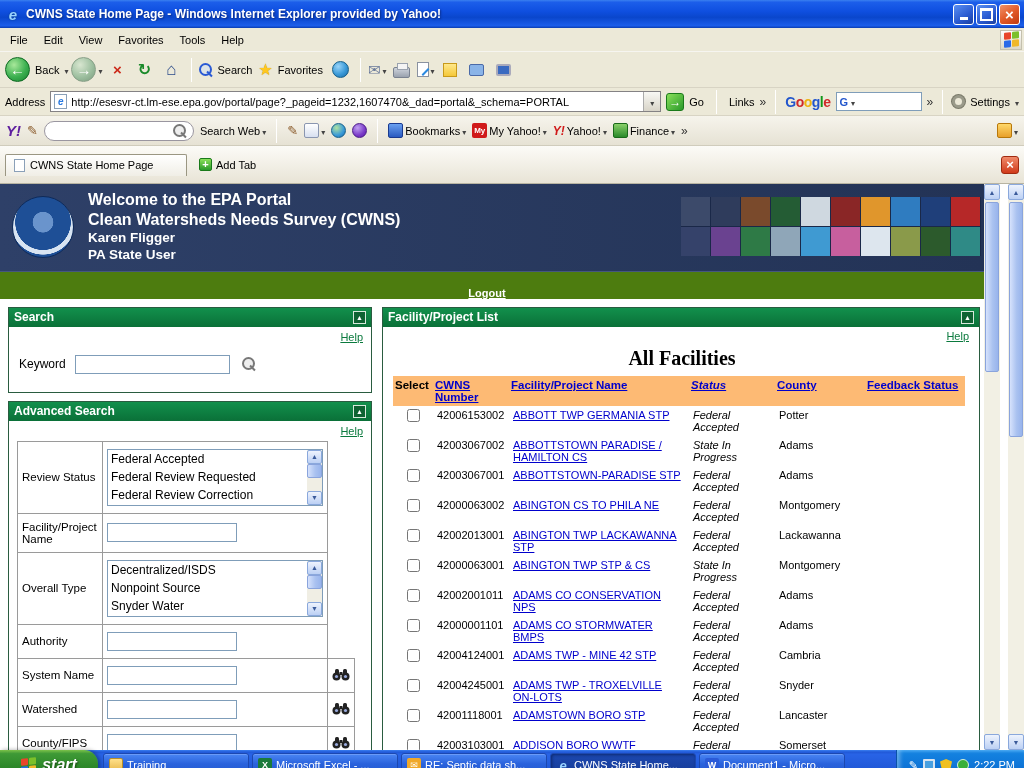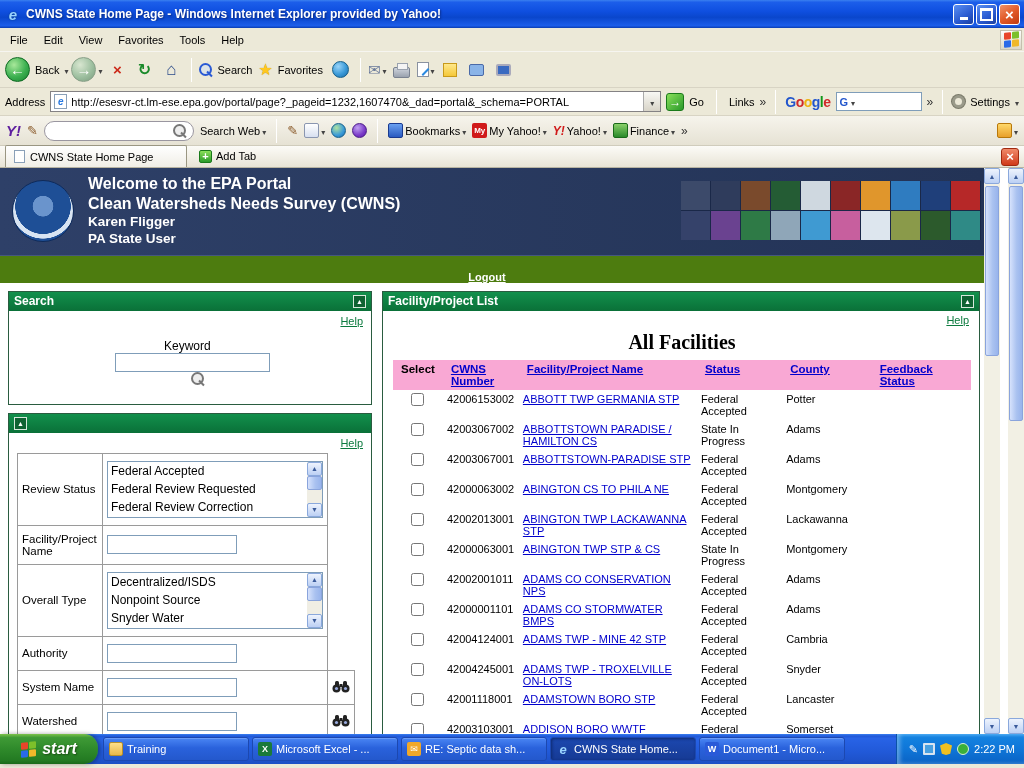--- a/index.html
+++ b/index.html
@@ -81,21 +81,21 @@
   .ic { width:15px; height:15px; border-radius:2px; flex:none; }
   .ic-note { background:linear-gradient(#fff,#d8e0f0); border:1px solid #8a96b0; }
   .ic-globe { border-radius:50%; background:radial-gradient(circle at 35% 30%,#aee2a0,#3a9ad8 60%,#1a6aa8); border:1px solid #16608a; }
   .ic-msgr { border-radius:50%; background:radial-gradient(circle at 35% 30%,#c0a0f0,#7a3ac8 60%,#5a1aa8); border:1px solid #4a1a88; }
   .ic-bm { background:linear-gradient(#6aa0f0,#2a5ac0); border:1px solid #1a3a90; }
   .ic-my { background:#d01a1a; color:#fff; font-size:8px; font-weight:bold; display:flex; align-items:center; justify-content:center; }
   .ic-fin { background:linear-gradient(#8ad06a,#2a8a2a); border:1px solid #1a6a1a; }
   .ic-bt { background:linear-gradient(#ffd86a,#e8a02a); border:1px solid #b8780a; }
 
   
-  .tabbar { height:22px; background:linear-gradient(#fcfbf7,#e8e4d6); display:flex; align-items:flex-end; padding:0 5px 0; gap:4px; border-bottom:1px solid #b8b4a2; }
+  .tabbar { height:38px; background:linear-gradient(#fcfbf7,#e8e4d6); display:flex; align-items:center; padding:0 5px 0; gap:4px; border-bottom:1px solid #b8b4a2; }
   .tab { height:22px; background:linear-gradient(#ffffff,#f0eee6); border:1px solid #9a9682; border-bottom:none; border-radius:2px 2px 0 0; display:flex; align-items:center; padding:0 8px; gap:5px; width:182px; font-size:11px; }
   .tab-doc { width:11px; height:13px; background:#fff; border:1px solid #8aa0b8; flex:none; }
   .addtab { display:flex; align-items:center; gap:4px; padding:0 8px; height:22px; font-size:11px; }
   .plus { width:13px; height:13px; background:linear-gradient(#8ae05a,#2a9a2a); border:1px solid #1a7a1a; color:#fff; font-weight:bold; font-size:11px; line-height:11px; text-align:center; border-radius:2px; }
   .tabbar-spacer { flex:1; }
   .tab-close { width:18px; height:18px; background:linear-gradient(#f08a6a,#d03a1a); border:1px solid #a02a10; border-radius:3px; color:#fff; font-weight:bold; display:flex; align-items:center; justify-content:center; align-self:center; }
   .tab-close::before { content:'×'; font-size:13px; line-height:1; }
 
   
   .content { height:566px; background:#fff; display:flex; }
@@ -117,21 +117,21 @@
   .right-col { flex:1; min-width:0; }
 
   .panel { border:1px solid #2a5c40; background:#fff; }
   .panel-header { height:19px; background:linear-gradient(#12904c,#0a7038); display:flex; align-items:center; padding:0 5px; }
   .panel-title { color:#fff; font-weight:bold; font-size:12px; flex:1; }
   .panel-collapse { width:13px; height:13px; background:#0e6232; border:1px solid #d8e8dc; color:#fff; font-size:7px; display:flex; align-items:center; justify-content:center; }
   .panel-body { padding:3px 6px 8px; }
   .help-line { text-align:right; padding:1px 2px 2px; }
   .help-link { color:#0b7a3e; font-size:11px; }
 
-  .keyword-row { display:flex; align-items:center; margin:10px 0 10px 4px;flex-direction:column; }
+  .keyword-row { display:flex; align-items:center; margin:10px 0 10px 4px; }
   .keyword-label { font-size:12px; width:56px; }
   .textbox { height:19px; border:1px solid #7f9db9; background:#fff; font-size:12px; font-family:inherit; padding:0 2px; }
   .keyword-input { width:155px; }
   .adv-panel { margin-top:8px; }
 
   .adv-table { border-collapse:collapse; margin:2px 0 0 2px; }
   .adv-table td { border:1px solid #9a9a9a; padding:7px 4px; vertical-align:middle; font-size:11.5px; }
   td.lbl { width:85px; }
   td.lkp { width:26px; text-align:center; background:#fff; }
   td.nob { border:none; width:26px; }
@@ -141,27 +141,27 @@
   .lb-sb { position:absolute; right:0; top:0; width:15px; height:100%; background:#f0eee4; display:flex; flex-direction:column; }
   .sb-btn { height:14px; background:linear-gradient(#eef3fd,#bcd0f4); border:1px solid #8aa8dc; border-radius:2px; color:#3a5a9a; font-size:7px; display:flex; align-items:center; justify-content:center; flex:none; }
   .sb-track { flex:1; position:relative; }
   .sb-thumb { position:absolute; left:0; right:0; background:linear-gradient(90deg,#d6e2fc,#aac2f0 55%,#98b4ec); border:1px solid #8aa4dc; border-radius:2px; }
   .lb-sb .sb-thumb { top:0; height:14px; }
 
   .fac-panel { height:448px; overflow:hidden; }
   .fac-body { padding:2px 8px 0 10px; }
   .all-facilities { text-align:center; font-family:"Liberation Serif","DejaVu Serif",serif; font-size:20px; font-weight:bold; margin:3px 0 6px; }
   .fac-table { border-collapse:collapse; }
-  .fac-table th { text-align:left; font-size:11.5px; padding:3px 8px; background:#f9a8d4; vertical-align:top; }
+  .fac-table th { text-align:left; font-size:11.5px; padding:3px 2px; background:#fdba74; vertical-align:top; }
   .fac-table td { font-size:11px; padding:3px 4px; vertical-align:top; }
   .collink { font-weight:bold; }
   .c-sel { width:40px; text-align:center; }
   .c-num { width:76px; color:#000; }
   .c-name { width:180px; }
-  .c-status { width:86px; }
+  .c-status { width:86px;font-style:italic; }
   .c-county { width:90px; }
   .c-fb { width:100px; }
   .fac-table input[type=checkbox] { width:13px; height:13px; }
 
   
   .vsb { width:16px; background:#f2f0e4; display:flex; flex-direction:column; flex:none; }
   .vsb .sb-btn { height:16px; }
   .sb-gap { width:8px; background:#fff; flex:none; }
   .vsb.inner .sb-thumb { top:2px; height:170px; left:1px; right:1px; }
   .vsb.outer .sb-thumb { top:2px; height:235px; left:1px; right:1px; }
@@ -422,20 +422,21 @@
             <div class="keyword-row">
               <span class="keyword-label">Keyword</span>
               <input class="textbox keyword-input" value="" style="">
               <span class="magnifier gray" style="margin-left:12px;"></span>
             </div>
           </div>
         </div>
 
         <div class="panel adv-panel">
           <div class="panel-header">
+            <span class="panel-title">Advanced Search</span>
             <span class="panel-collapse">▲</span>
           </div>
           <div class="panel-body">
             <div class="help-line"><a class="help-link">Help</a></div>
             <table class="adv-table">
               <tbody>
                   <tr>
                 <td class="lbl">Review Status</td>
                 <td>
                   <div class="listbox">

